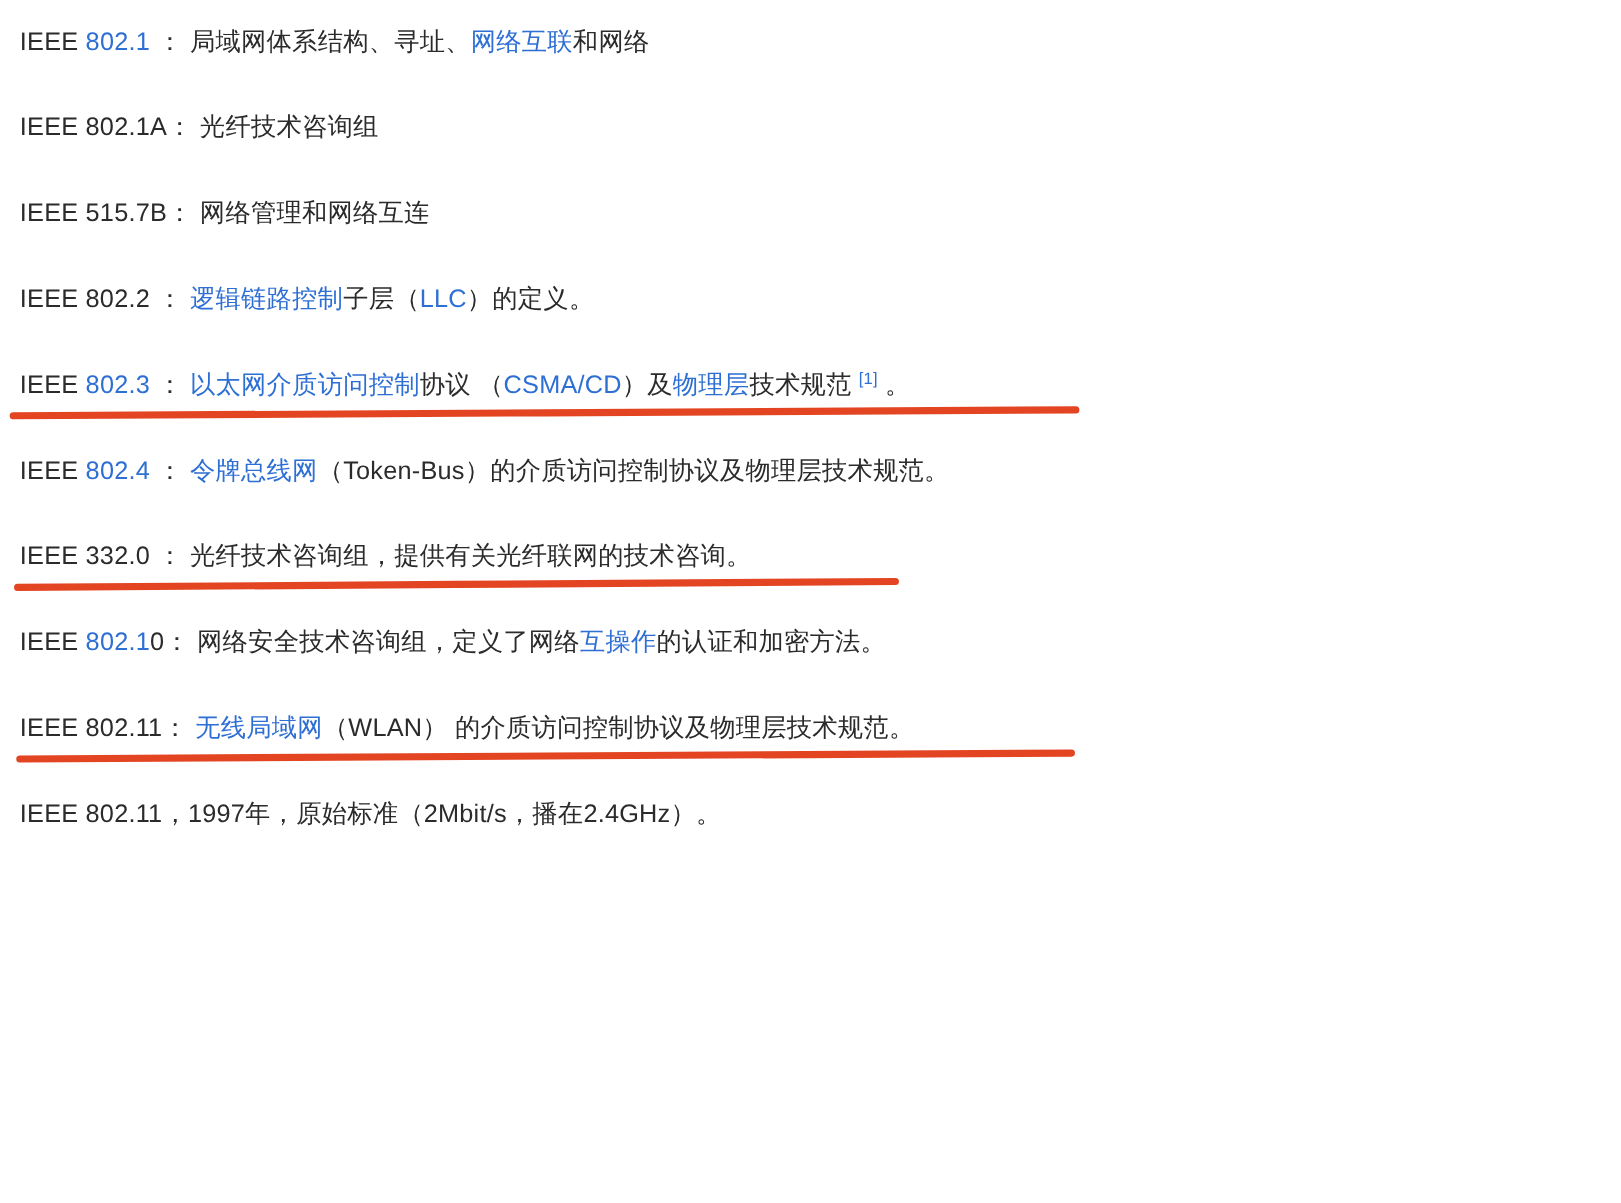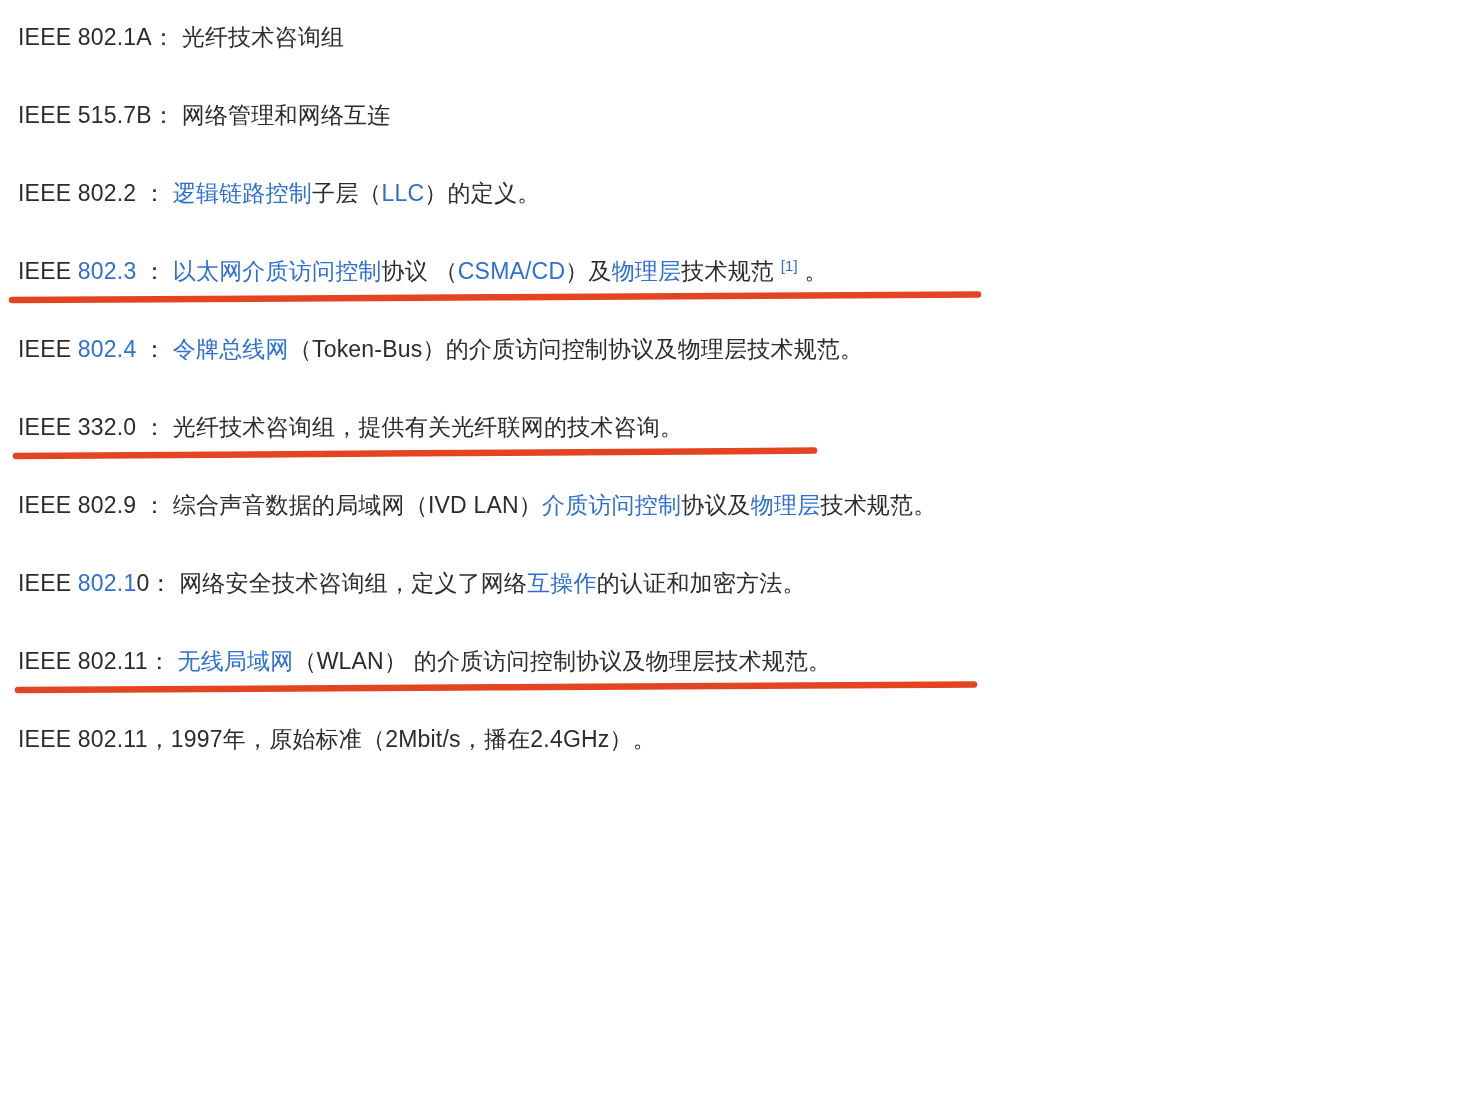--- a/index.html
+++ b/index.html
@@ -42,29 +42,29 @@
     position: absolute;
     top: 34px;
     height: 14px;
     pointer-events: none;
   }
 </style>
 </head>
 <body style="background: rgb(255, 255, 255);">
 
 <div id="list">
+    <div class="row"><span class="txt">IEEE </span><a class="link" href="#">802.1</a><span class="txt"> ： 局域网体系结构、寻址、</span><a class="link" href="#">网络互联</a><span class="txt">和网络</span></div>
     <div class="row"><span class="txt">IEEE 802.1A： 光纤技术咨询组</span></div>
     <div class="row"><span class="txt">IEEE 515.7B： 网络管理和网络互连</span></div>
     <div class="row"><span class="txt">IEEE 802.2 ： </span><a class="link" href="#">逻辑链路控制</a><span class="txt">子层（</span><a class="link" href="#">LLC</a><span class="txt">）的定义。</span></div>
     <div class="row"><span class="txt">IEEE </span><a class="link" href="#">802.3</a><span class="txt"> ： </span><a class="link" href="#">以太网介质访问控制</a><span class="txt">协议 （</span><a class="link" href="#">CSMA/CD</a><span class="txt">）及</span><a class="link" href="#">物理层</a><span class="txt">技术规范 </span><a class="link sup" href="#">[1]</a><span class="txt"> 。</span><svg class="underline-svg" width="974" height="14" viewBox="0 0 974 14" style="left: -10px;">
         <path d="M 4 10 C 292.2 8.3, 681.8 6.3, 970 4.6" fill="none" stroke="#e34523" stroke-width="6.5" stroke-linecap="round"></path>
       </svg></div>
     <div class="row"><span class="txt">IEEE </span><a class="link" href="#">802.4</a><span class="txt"> ： </span><a class="link" href="#">令牌总线网</a><span class="txt">（Token-Bus）的介质访问控制协议及物理层技术规范。</span></div>
     <div class="row"><span class="txt">IEEE 332.0 ： 光纤技术咨询组，提供有关光纤联网的技术咨询。</span><svg class="underline-svg" width="806" height="14" viewBox="0 0 806 14" style="left: -6px;">
         <path d="M 4 10 C 241.79999999999998 8.3, 564.1999999999999 6.3, 802 4.6" fill="none" stroke="#e34523" stroke-width="6.5" stroke-linecap="round"></path>
       </svg></div>
-    <div class="row"><span class="txt">IEEE 802.9 ： 综合声音数据的局域网（IVD LAN）</span><a class="link" href="#">介质访问控制</a><span class="txt">协议及</span><a class="link" href="#">物理层</a><span class="txt">技术规范。</span></div>
     <div class="row"><span class="txt">IEEE </span><a class="link" href="#">802.1</a><span class="txt">0： 网络安全技术咨询组，定义了网络</span><a class="link" href="#">互操作</a><span class="txt">的认证和加密方法。</span></div>
     <div class="row"><span class="txt">IEEE 802.11： </span><a class="link" href="#">无线局域网</a><span class="txt">（WLAN） 的介质访问控制协议及物理层技术规范。</span><svg class="underline-svg" width="964" height="14" viewBox="0 0 964 14" style="left: -4px;">
         <path d="M 4 10 C 289.2 8.3, 674.8 6.3, 960 4.6" fill="none" stroke="#e34523" stroke-width="6.5" stroke-linecap="round"></path>
       </svg></div>
     <div class="row"><span class="txt">IEEE 802.11，1997年，原始标准（2Mbit/s，播在2.4GHz）。</span></div>
   </div>
 
 </body></html>

